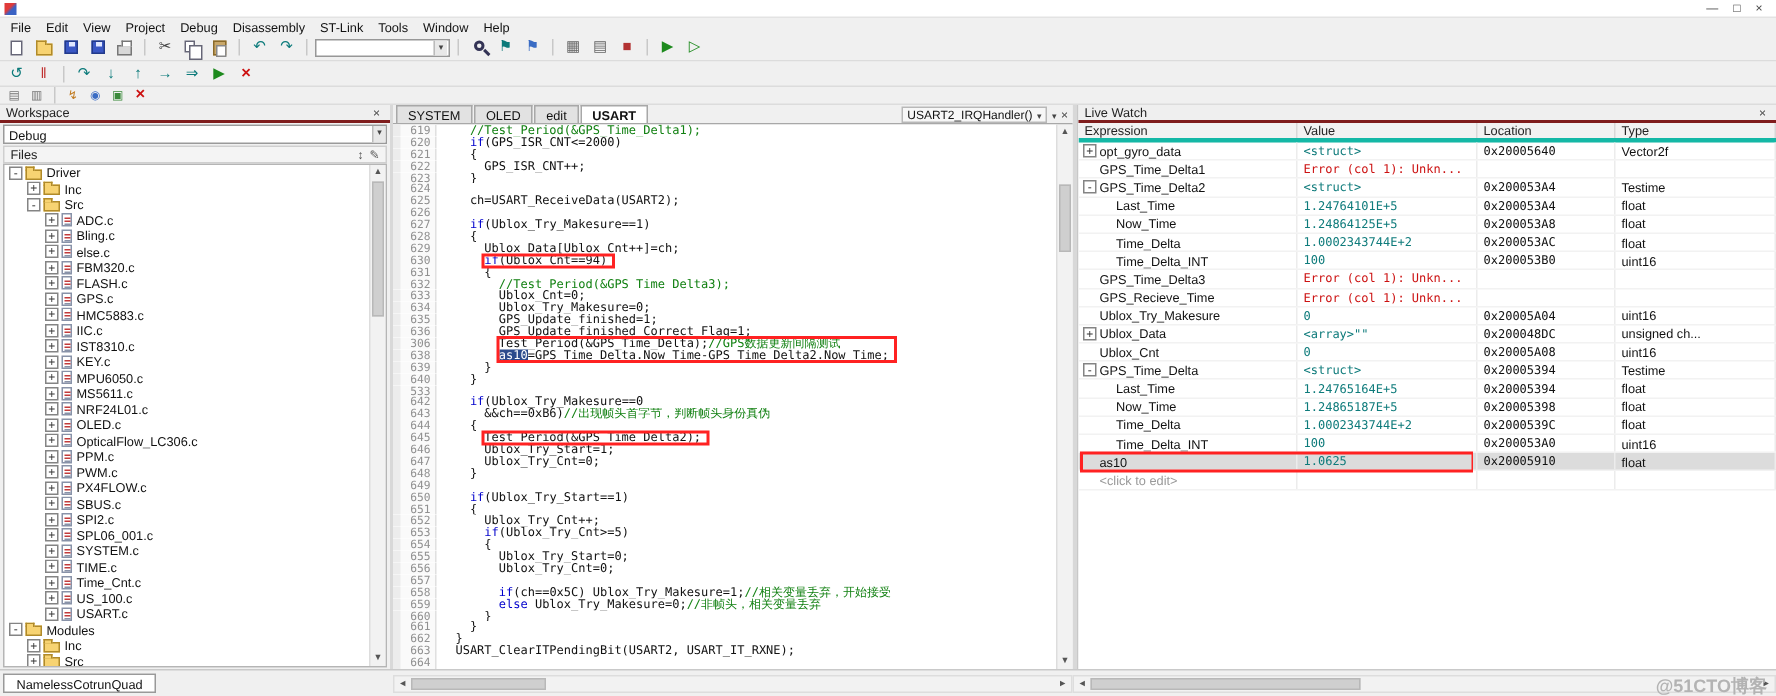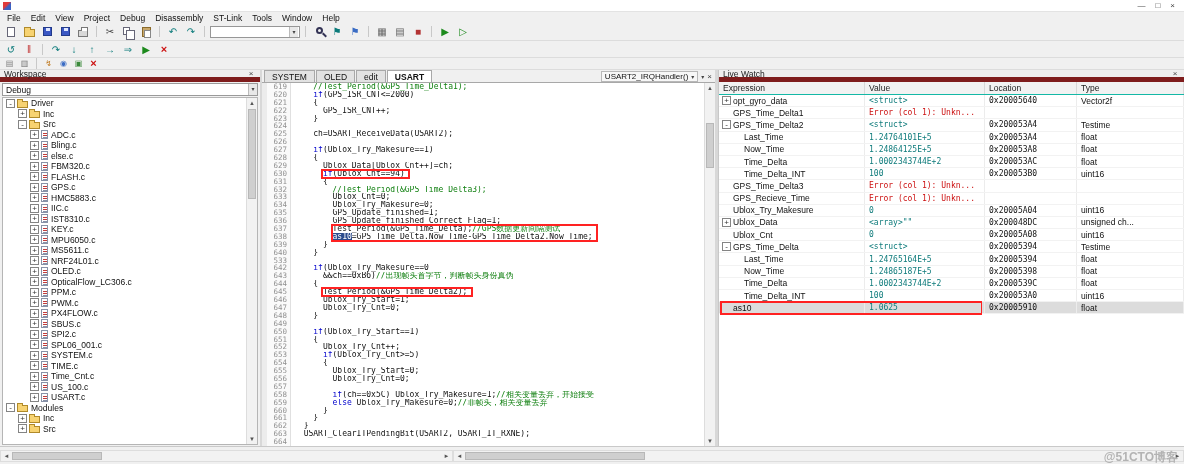--- a/index.html
+++ b/index.html
@@ -43,21 +43,21 @@
   .sh-paste{width:9px;height:10px;background:#c9a86a;border:1px solid #8a6a2a}
   .sh-paste::after{content:"";position:absolute;left:1px;top:2px;width:5px;height:6px;background:#fff;border:1px solid #888}
   .sh-find{width:7px;height:7px;border:2px solid #335;border-radius:50%;margin-bottom:3px}
   .sh-find::after{content:"";position:absolute;left:4px;top:5px;width:5px;height:2px;background:#335;transform:rotate(45deg)}
 
   
   #main{flex:1;display:flex;min-height:0}
 
   
   #workspace{width:262px;display:flex;flex-direction:column;border-right:2px solid #d8d8d8;background:#f0f0f0}
-  .panel-head{height:12px;display:flex;align-items:center;padding:0 4px;background:#efefef;border-bottom:5px solid #7f1d1d;color:#222}
+  .panel-head{height:12px;display:flex;align-items:center;padding:0 4px;background:#efefef;border-bottom:2px solid #7f1d1d;color:#222}
   .panel-x{margin-left:auto;width:10px;text-align:center;color:#444;font-size:8px}
   #ws-combo{height:13px;margin:1px 2px;background:#fff;border:1px solid #9a9a9a;display:flex;align-items:center;padding-left:3px}
   #files-head{height:12px;display:flex;align-items:center;padding:0 4px;margin:0 2px;background:#f4f4f4;border:1px solid #cfcfcf;color:#222}
   .fh-icons{margin-left:auto;display:flex;gap:4px;color:#555;font-size:8px}
   #tree-wrap{flex:1;margin:0 2px 1px 2px;background:#fff;border:1px solid #b5b5b5;position:relative;overflow:hidden}
   #tree{position:absolute;left:0;top:0;right:11px;bottom:0;overflow:hidden}
   .trow{height:10.5px;display:flex;align-items:center;white-space:nowrap;overflow:hidden}
   .exp{flex:0 0 auto;width:9px;height:9px;border:1px solid #848484;background:#fff;font-size:8px;line-height:7px;text-align:center;color:#333;margin-right:2px}
   .t-folder{flex:0 0 auto;position:relative;width:11px;height:7px;background:#f7d372;border:1px solid #b08a2a;margin:2px 3px 0 0}
   .t-folder::before{content:"";position:absolute;top:-3px;left:-1px;width:4px;height:2px;background:#f7d372;border:1px solid #b08a2a;border-bottom:none}
@@ -80,21 +80,21 @@
   .ln{flex:0 0 29px;border-left:5px solid #ececec;background:#fafafa;color:#909090;text-align:right;padding-right:3px;border-right:1px solid #e0e0e0;font-size:7.5px}
   .ct{padding-left:3px}
   .kw{color:#0000cc}
   .cm{color:#118011}
   .csel{background:#2b4b8c;color:#fff}
   .code-annot{position:absolute;border-style:solid;border-width:2px;pointer-events:none;z-index:5}
 
   
   #watch{width:466px;display:flex;flex-direction:column;background:#fff;border-left:1px solid #c8c8c8}
   #watch-grid{flex:1;overflow:hidden;background:#fff}
-  .whead{display:grid;grid-template-columns:146px 120px 92px 1fr;height:13px;background:#f2f2f2;border-bottom:1px solid #14b8a6}
+  .whead{display:grid;grid-template-columns:146px 120px 92px 1fr;height:13px;background:#f2f2f2;border-bottom:3px solid #14b8a6}
   .whead>div{display:flex;align-items:center;padding:0 4px;border-right:1px solid #d8d8d8;color:#222}
   .wrow{display:grid;grid-template-columns:146px 120px 92px 1fr;height:12.2px;position:relative;border-bottom:1px solid #f2f2f2}
   .wrow>div{display:flex;align-items:center;padding:0 4px;border-right:1px solid #ececec;white-space:nowrap;overflow:hidden}
   .wexp{padding-left:0 !important}
   .wval,.wloc{font-family:"DejaVu Sans Mono",monospace;font-size:8px}
   .wval{color:#0e7b7b}
   .wval.err{color:#cc1111}
   .wrow.sel{background:#dcdcdc}
   .wrow.editrow .wexp{color:#999}
   .red-ov{position:absolute;left:1px;top:-1px;height:13.5px;border-style:solid;border-width:2px;pointer-events:none;z-index:5}
@@ -207,20 +207,27 @@
   <div id="main">
 
     <div id="workspace">
       <div class="panel-head">
         <span>Workspace</span>
         <span class="panel-x">×</span>
       </div>
       <div id="ws-combo">
         <span>Debug</span>
         <span class="combo-arrow" style="margin-left:auto">▾</span>
+      </div>
+      <div id="files-head">
+        <span>Files</span>
+        <span class="fh-icons">
+          <span>↕</span>
+          <span>✎</span>
+        </span>
       </div>
       <div id="tree-wrap">
         <div id="tree">
             <div class="trow" style="padding-left: 3px;">
               <span class="exp">-</span>
               <span class="t-folder"></span>
               <span>Driver</span>
             </div>
             <div class="trow" style="padding-left: 15px;">
               <span class="exp">+</span>
@@ -416,21 +423,21 @@
             <div class="cl"><span class="ln">627</span><span class="ct">    <span class="kw">if</span>(Ublox_Try_Makesure==1)</span></div>
             <div class="cl"><span class="ln">628</span><span class="ct">    {</span></div>
             <div class="cl"><span class="ln">629</span><span class="ct">      Ublox_Data[Ublox_Cnt++]=ch;</span></div>
             <div class="cl"><span class="ln">630</span><span class="ct">      <span class="kw">if</span>(Ublox_Cnt==94)</span></div>
             <div class="cl"><span class="ln">631</span><span class="ct">      {</span></div>
             <div class="cl"><span class="ln">632</span><span class="ct">        <span class="cm">//Test_Period(&amp;GPS_Time_Delta3);</span></span></div>
             <div class="cl"><span class="ln">633</span><span class="ct">        Ublox_Cnt=0;</span></div>
             <div class="cl"><span class="ln">634</span><span class="ct">        Ublox_Try_Makesure=0;</span></div>
             <div class="cl"><span class="ln">635</span><span class="ct">        GPS_Update_finished=1;</span></div>
             <div class="cl"><span class="ln">636</span><span class="ct">        GPS_Update_finished_Correct_Flag=1;</span></div>
-            <div class="cl"><span class="ln">637</span><span class="ct">        Test_Period(&amp;GPS_Time_Delta);<span class="cm">//GPS数据更新间隔测试</span></span></div>
+            <div class="cl"><span class="ln">306</span><span class="ct">        Test_Period(&amp;GPS_Time_Delta);<span class="cm">//GPS数据更新间隔测试</span></span></div>
             <div class="cl"><span class="ln">638</span><span class="ct">        <span class="csel">as10</span>=GPS_Time_Delta.Now_Time-GPS_Time_Delta2.Now_Time;</span></div>
             <div class="cl"><span class="ln">639</span><span class="ct">      }</span></div>
             <div class="cl"><span class="ln">640</span><span class="ct">    }</span></div>
             <div class="cl"><span class="ln">533</span><span class="ct"></span></div>
             <div class="cl"><span class="ln">642</span><span class="ct">    <span class="kw">if</span>(Ublox_Try_Makesure==0</span></div>
             <div class="cl"><span class="ln">643</span><span class="ct">      &amp;&amp;ch==0xB6)<span class="cm">//出现帧头首字节，判断帧头身份真伪</span></span></div>
             <div class="cl"><span class="ln">644</span><span class="ct">    {</span></div>
             <div class="cl"><span class="ln">645</span><span class="ct">      Test_Period(&amp;GPS_Time_Delta2);</span></div>
             <div class="cl"><span class="ln">646</span><span class="ct">      Ublox_Try_Start=1;</span></div>
             <div class="cl"><span class="ln">647</span><span class="ct">      Ublox_Try_Cnt=0;</span></div>
@@ -650,27 +657,40 @@
               <div class="wexp">
                 <span style="flex: 0 0 auto; width: 3px;"></span>
                 <span style="flex: 0 0 auto; width: 11px;"></span>
                 <span>as10</span>
               </div>
               <div class="wval">1.0625</div>
               <div class="wloc">0x20005910</div>
               <div class="wtyp">float</div>
               <div class="red-ov" style="border-color: rgb(255, 34, 34); width: 262px;"></div>
             </div>
+            <div class="wrow editrow">
+              <div class="wexp">
+                <span style="flex: 0 0 auto; width: 3px;"></span>
+                <span style="flex: 0 0 auto; width: 11px;"></span>
+                <span>&lt;click to edit&gt;</span>
+              </div>
+              <div class="wval"></div>
+              <div class="wloc"></div>
+              <div class="wtyp"></div>
+            </div>
           </div>
       </div>
     </div>
 
   </div>
 
   <div id="bottom">
+    <span id="ws-tab-zone">
+      <span id="ws-tab">NamelessCotrunQuad</span>
+    </span>
     <span id="ed-hscroll" class="hscroll">
       <span class="hs-btn">◄</span>
       <span class="hs-thumb" style="width:90px"></span>
       <span class="hs-btn" style="margin-left:auto">►</span>
     </span>
     <span id="watch-hscroll" class="hscroll">
       <span class="hs-btn">◄</span>
       <span class="hs-thumb" style="width:180px"></span>
       <span class="hs-btn" style="margin-left:auto">►</span>
     </span>

